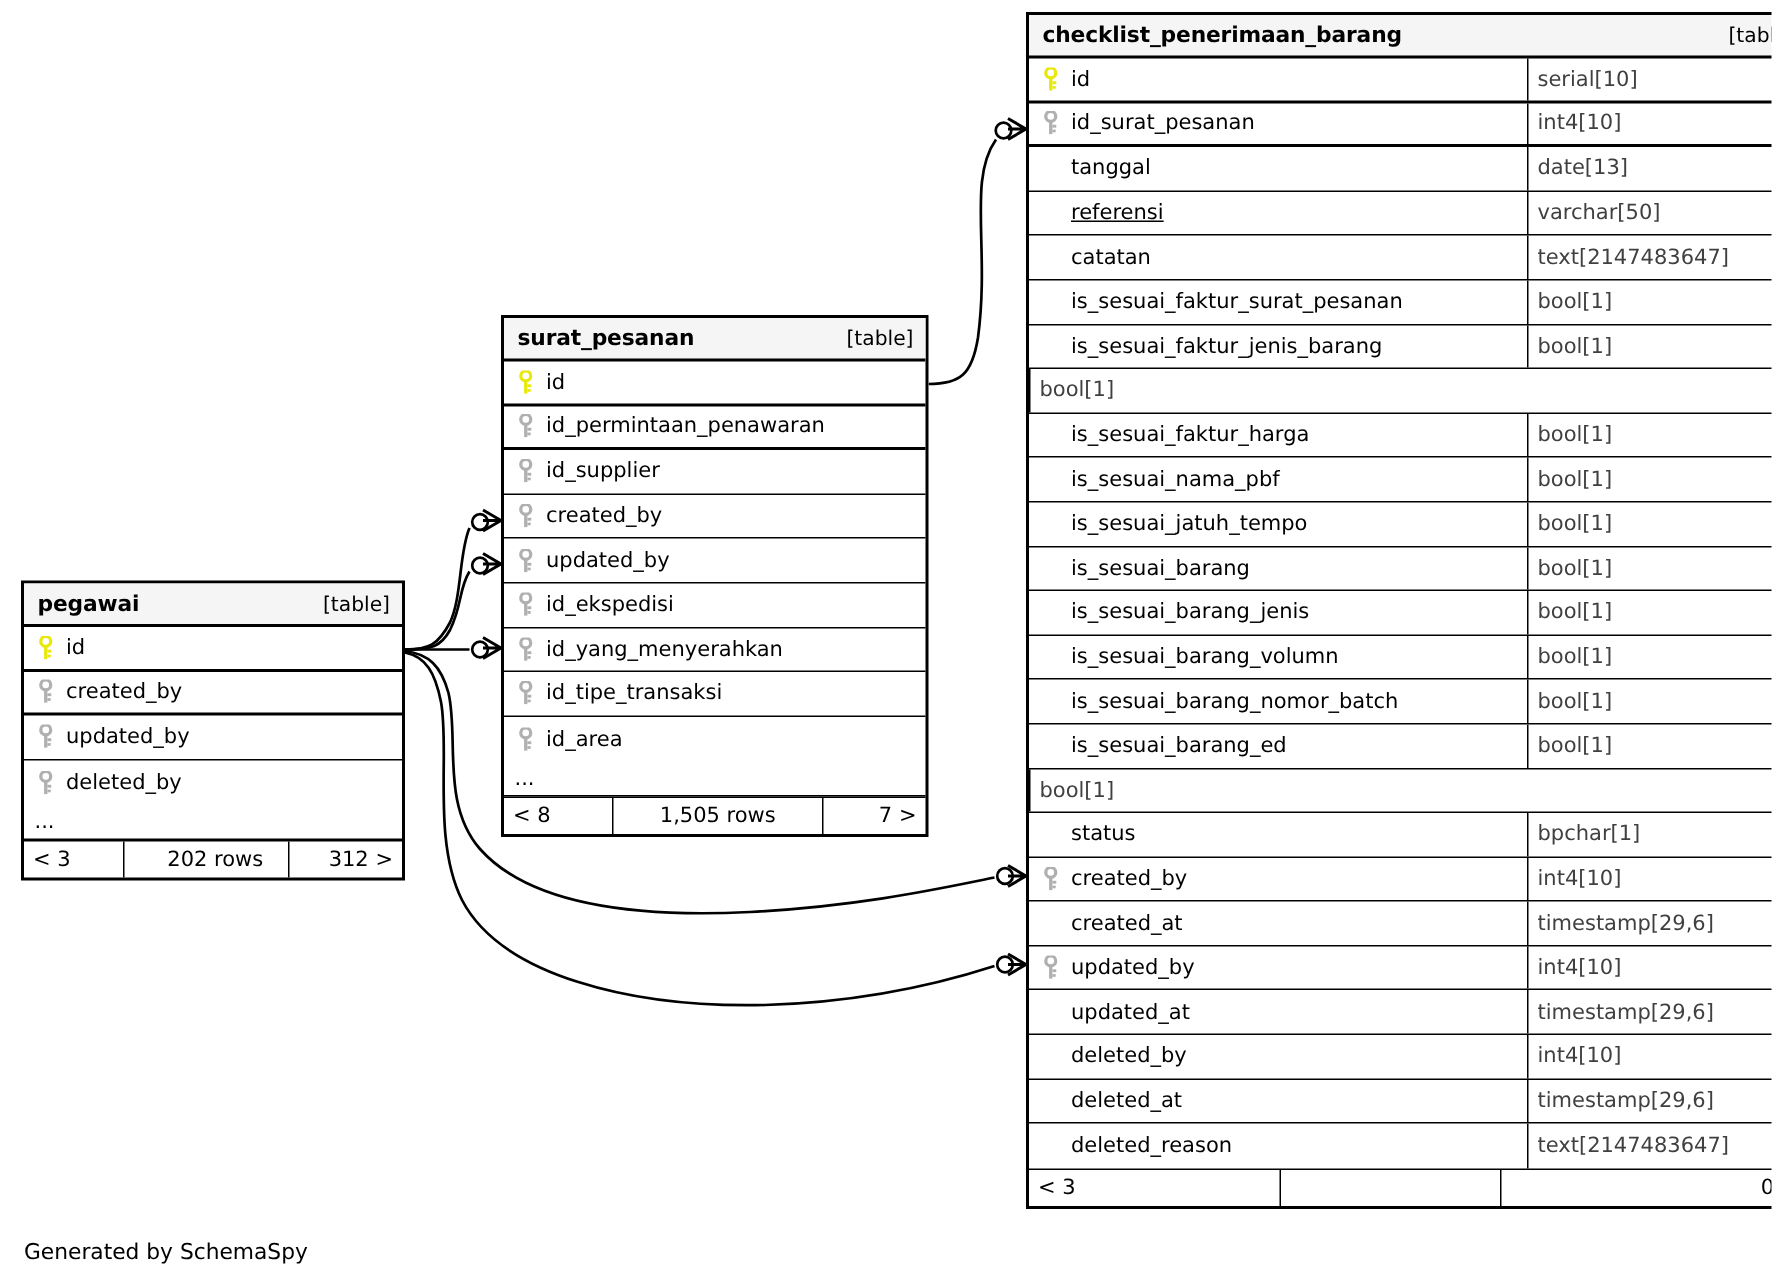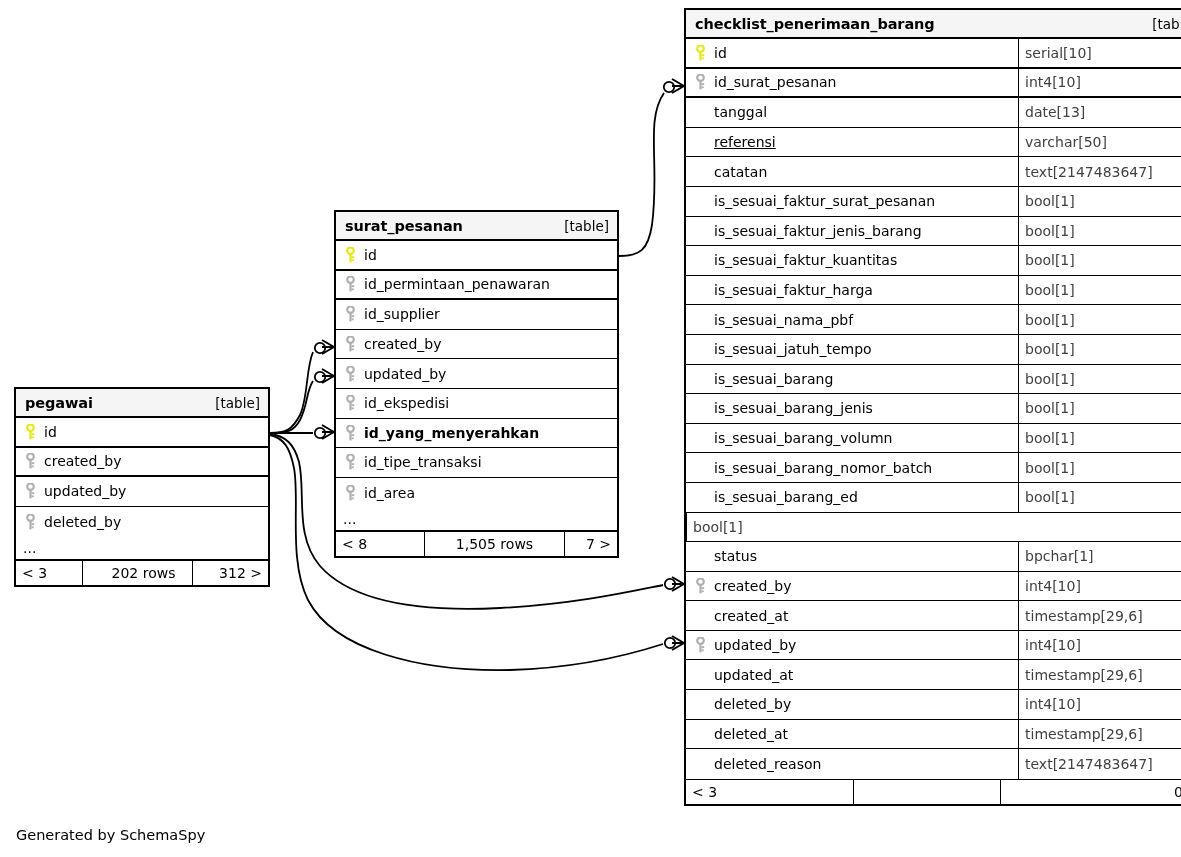--- a/index.html
+++ b/index.html
@@ -298,24 +298,20 @@
         <div class="row">
           <div class="cell-name" style="flex: 0 0 332px;">
             <span class="keyslot"></span>
             <span class="colname">is_sesuai_faktur_jenis_barang</span>
           </div>
           <div class="cell-type">
             <span class="coltype">bool[1]</span>
           </div>
         </div>
         <div class="row">
-          <div class="cell-name" style="flex: 0 0 332px;">
-            <span class="keyslot"></span>
-            <span class="colname">is_sesuai_faktur_kuantitas</span>
-          </div>
           <div class="cell-type">
             <span class="coltype">bool[1]</span>
           </div>
         </div>
         <div class="row">
           <div class="cell-name" style="flex: 0 0 332px;">
             <span class="keyslot"></span>
             <span class="colname">is_sesuai_faktur_harga</span>
           </div>
           <div class="cell-type">
@@ -546,21 +542,21 @@
             <svg class="keyicon" viewBox="0 0 13 16">
               <circle cx="6.5" cy="3.6" r="3.3" fill="none" stroke="#b0b0b0" stroke-width="2.2"></circle>
               <rect x="5.4" y="6.2" width="2.2" height="9.2" fill="#b0b0b0"></rect>
               <rect x="7.6" y="9.2" width="2.6" height="1.9" fill="#b0b0b0"></rect>
               <rect x="7.6" y="12.4" width="2.2" height="1.8" fill="#b0b0b0"></rect>
             </svg>
             <span class="colname">id_ekspedisi</span>
           </div>
         </div>
         <div class="row">
-          <div class="cell-name" style="flex: 1 1 auto; font-weight: bold;">
+          <div class="cell-name" style="flex: 1 1 auto;">
             <svg class="keyicon" viewBox="0 0 13 16">
               <circle cx="6.5" cy="3.6" r="3.3" fill="none" stroke="#b0b0b0" stroke-width="2.2"></circle>
               <rect x="5.4" y="6.2" width="2.2" height="9.2" fill="#b0b0b0"></rect>
               <rect x="7.6" y="9.2" width="2.6" height="1.9" fill="#b0b0b0"></rect>
               <rect x="7.6" y="12.4" width="2.2" height="1.8" fill="#b0b0b0"></rect>
             </svg>
             <span class="colname">id_yang_menyerahkan</span>
           </div>
         </div>
         <div class="row">
@@ -584,21 +580,21 @@
             </svg>
             <span class="colname">id_area</span>
           </div>
         </div>
       </div>
     <div class="row-ellipsis">
       <span>...</span>
     </div>
     <div class="tbl-footer">
       <div class="foot-cell foot-left" style="flex:0 0 72px;">&lt; 8</div>
-      <div class="foot-cell foot-mid" style="flex:0 0 140px;margin-left:16px;">1,505 rows</div>
+      <div class="foot-cell foot-mid" style="flex:0 0 140px;">1,505 rows</div>
       <div class="foot-cell foot-right" style="flex:1 1 auto;">7 &gt;</div>
     </div>
   </div>
 
   <div class="table-box" id="tbl-pegawai">
     <div class="tbl-header">
       <span class="tbl-name">pegawai</span>
       <span class="tbl-kind">[table]</span>
     </div>
     <div id="pg-cols">

